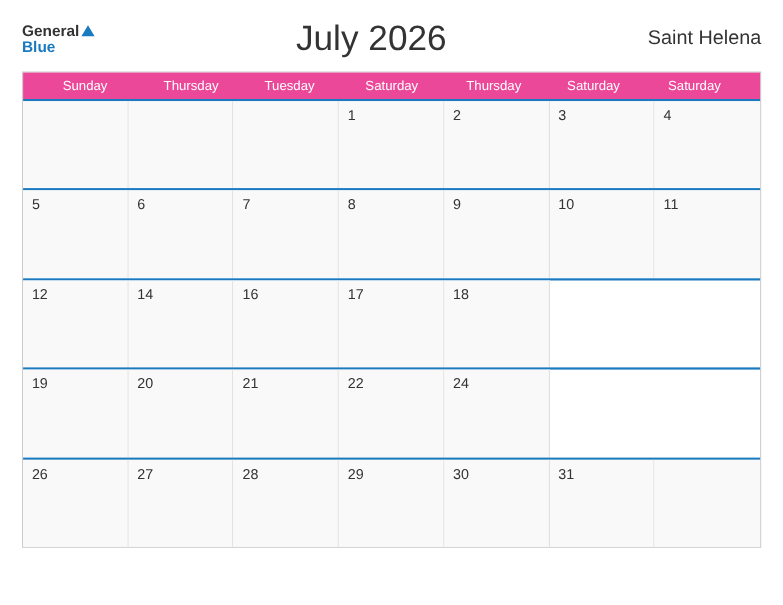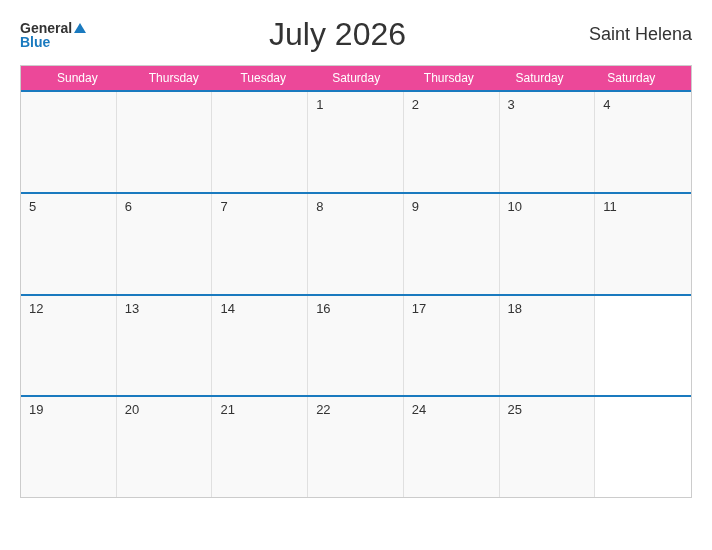--- a/index.html
+++ b/index.html
@@ -198,23 +198,20 @@
           </div>
           <div class="day-cell">
             <span class="day-number">11</span>
           </div>
         </div>
         <div class="week-row">
           <div class="day-cell">
             <span class="day-number">12</span>
           </div>
           <div class="day-cell">
-            <span class="day-number">13</span>
-          </div>
-          <div class="day-cell">
             <span class="day-number">14</span>
           </div>
           <div class="day-cell">
             <span class="day-number">16</span>
           </div>
           <div class="day-cell">
             <span class="day-number">17</span>
           </div>
           <div class="day-cell">
             <span class="day-number">18</span>
@@ -229,19 +226,37 @@
           </div>
           <div class="day-cell">
             <span class="day-number">21</span>
           </div>
           <div class="day-cell">
             <span class="day-number">22</span>
           </div>
           <div class="day-cell">
             <span class="day-number">24</span>
           </div>
-          <div class="day-cell">
-            <span class="day-number">25</span>
-          </div>
+        </div>
+        <div class="week-row">
+          <div class="day-cell">
+            <span class="day-number">26</span>
+          </div>
+          <div class="day-cell">
+            <span class="day-number">27</span>
+          </div>
+          <div class="day-cell">
+            <span class="day-number">28</span>
+          </div>
+          <div class="day-cell">
+            <span class="day-number">29</span>
+          </div>
+          <div class="day-cell">
+            <span class="day-number">30</span>
+          </div>
+          <div class="day-cell">
+            <span class="day-number">31</span>
+          </div>
+          <div class="day-cell empty"></div>
         </div>
       </div>
   </div>
 </div>
 
 </body></html>

